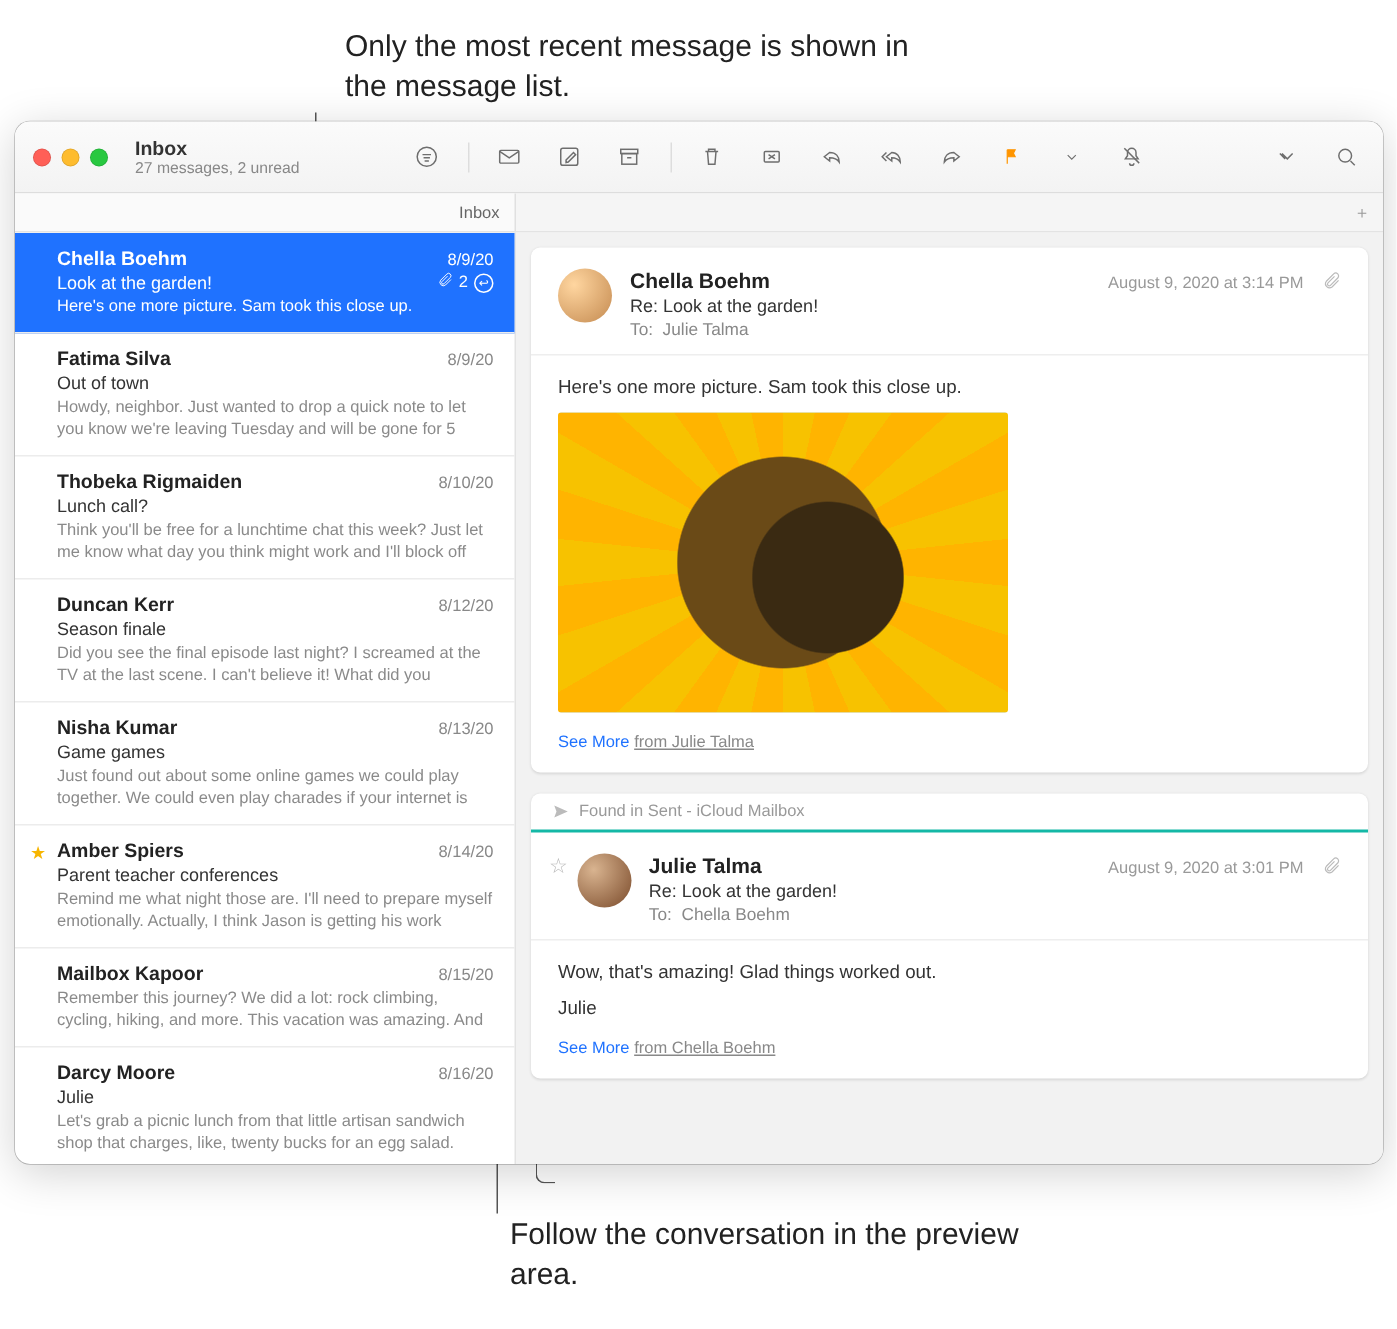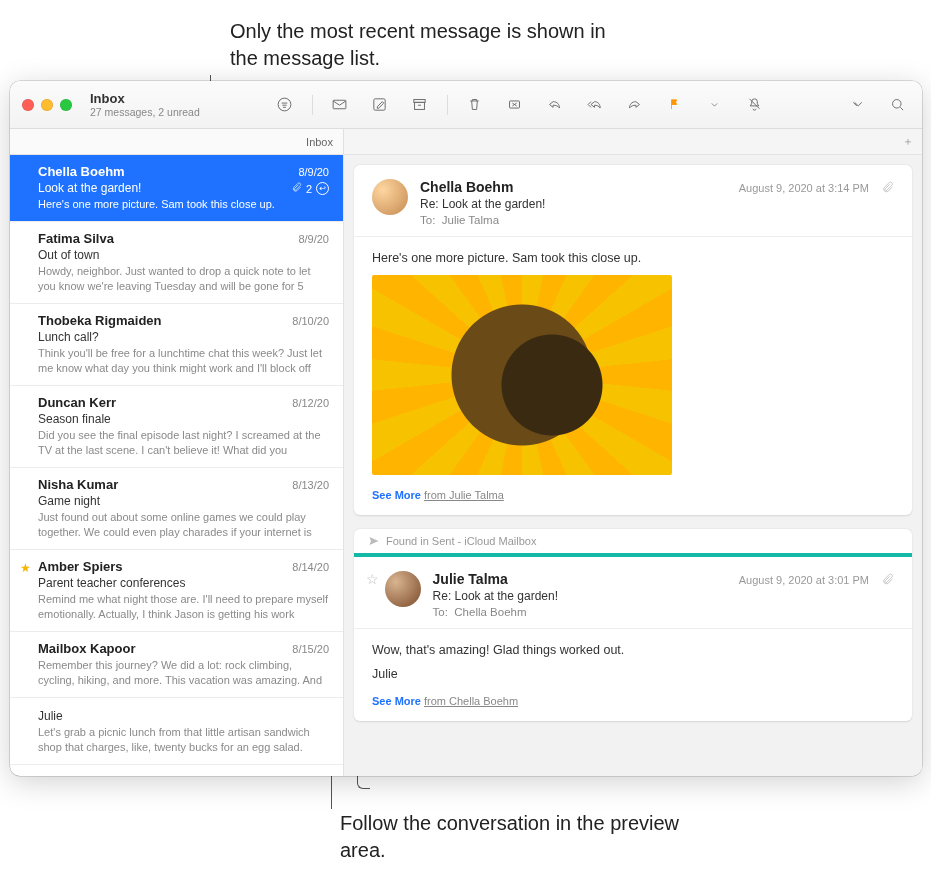--- a/index.html
+++ b/index.html
@@ -169,25 +169,25 @@
     position:relative;
     overflow:hidden;
     background:
       radial-gradient(circle at 60% 55%, #3a2a12 0 50px, transparent 51px),
       radial-gradient(circle at 50% 50%, #6a4a17 0 70px, transparent 71px),
       repeating-conic-gradient(from 0deg at 50% 50%, #f7c200 0 12deg, #ffb400 12deg 24deg),
       radial-gradient(circle at 10% 10%, #6aa03a, #3d6a1d);
     background-blend-mode: normal;
   }
   .see-more{ font-size:11px; margin-top:14px;}
-  .see-more a{ color:#1f72ff; font-weight:700; text-decoration:none;}
+  .see-more a{ color:#1f72ff; font-weight:400; text-decoration:none;}
   .see-more span{ color:#888;text-decoration:underline;}
   .found-bar{
     padding:6px 14px;
-    border-bottom:4px solid #14b8a6;
+    border-bottom:2px solid #14b8a6;
     font-size:11px;
     color:#999;
     display:flex; align-items:center; gap:6px;
   }
   .star-outline{ color:#bbb; font-size:14px; margin-right:-6px; margin-left:-6px;}
   svg.icon { stroke:#6e6e6e; fill:none; stroke-width:1.4;}
 </style>
 </head>
 <body>
 
@@ -352,21 +352,21 @@
             <span class="indicators"></span>
           </div>
           <div class="preview">Did you see the final episode last night? I screamed at the TV at the last scene. I can't believe it! What did you think?…</div>
         </div>
         <div class="msg">
           <div class="row">
             <span class="from">Nisha Kumar</span>
             <span class="date">8/13/20</span>
           </div>
           <div class="subject">
-            <span>Game night</span>
+            <span>Game games</span>
             <span class="indicators"></span>
           </div>
           <div class="preview">Just found out about some online games we could play together. We could even play charades if your internet is fa…</div>
         </div>
         <div class="msg">
           <span class="star">★</span>
           <div class="row">
             <span class="from">Amber Spiers</span>
             <span class="date">8/14/20</span>
           </div>
@@ -377,20 +377,24 @@
           <div class="preview">Remind me what night those are. I'll need to prepare myself emotionally. Actually, I think Jason is getting his work done…</div>
         </div>
         <div class="msg">
           <div class="row">
             <span class="from">Mailbox Kapoor</span>
             <span class="date">8/15/20</span>
           </div>
           <div class="preview">Remember this journey? We did a lot: rock climbing, cycling, hiking, and more. This vacation was amazing. And it couldn…</div>
         </div>
         <div class="msg">
+          <div class="row">
+            <span class="from">Darcy Moore</span>
+            <span class="date">8/16/20</span>
+          </div>
           <div class="subject">
             <span>Julie</span>
             <span class="indicators"></span>
           </div>
           <div class="preview">Let's grab a picnic lunch from that little artisan sandwich shop that charges, like, twenty bucks for an egg salad. It's…</div>
         </div>
       </div>
 
     <div class="preview-pane" id="preview">
         <div class="card">

